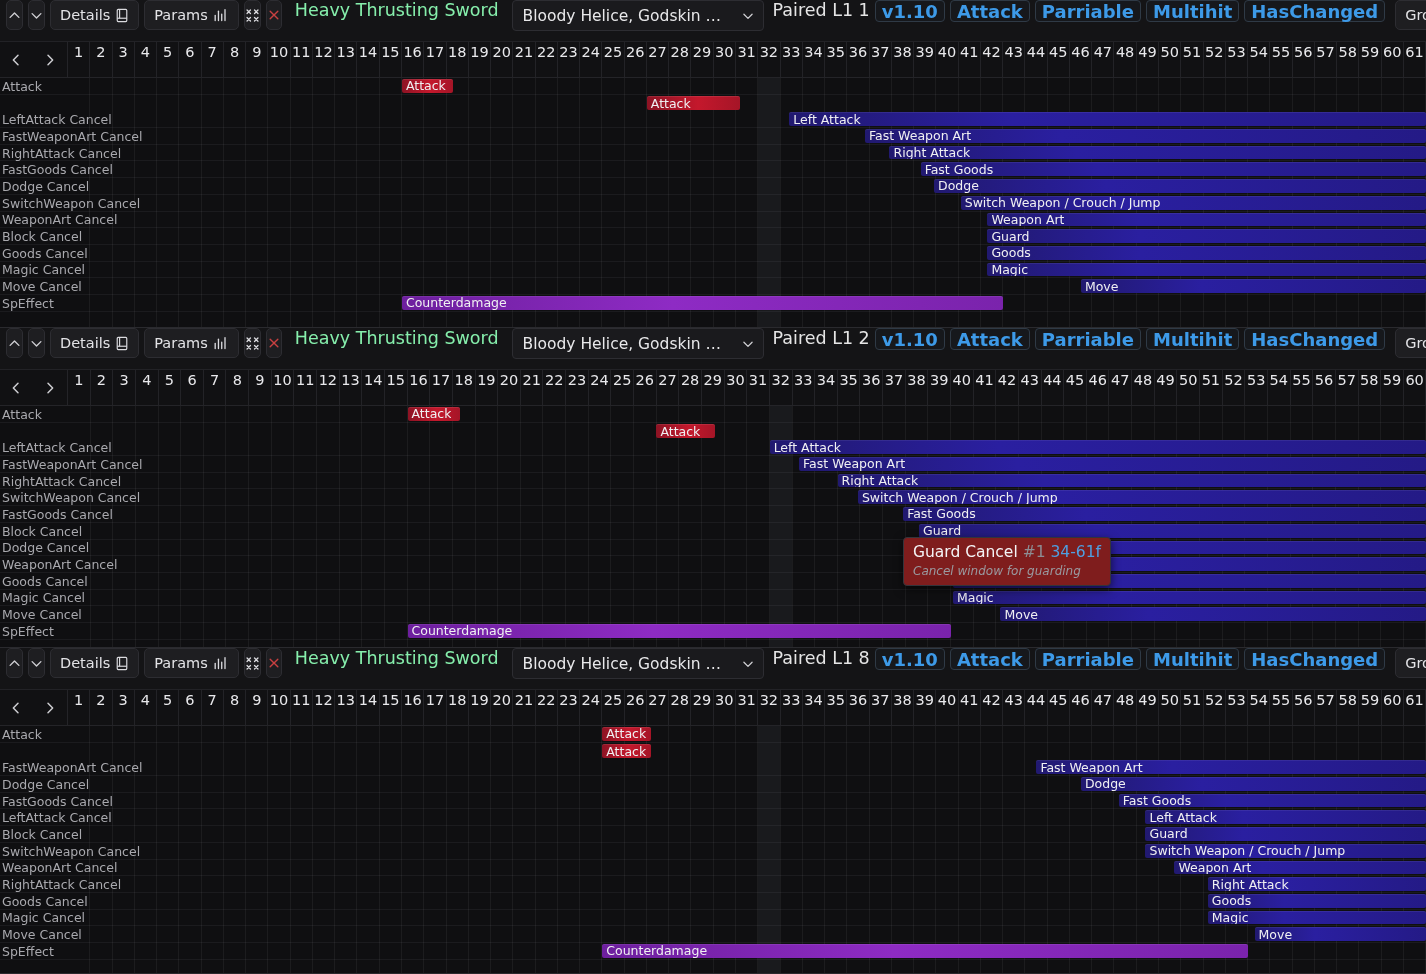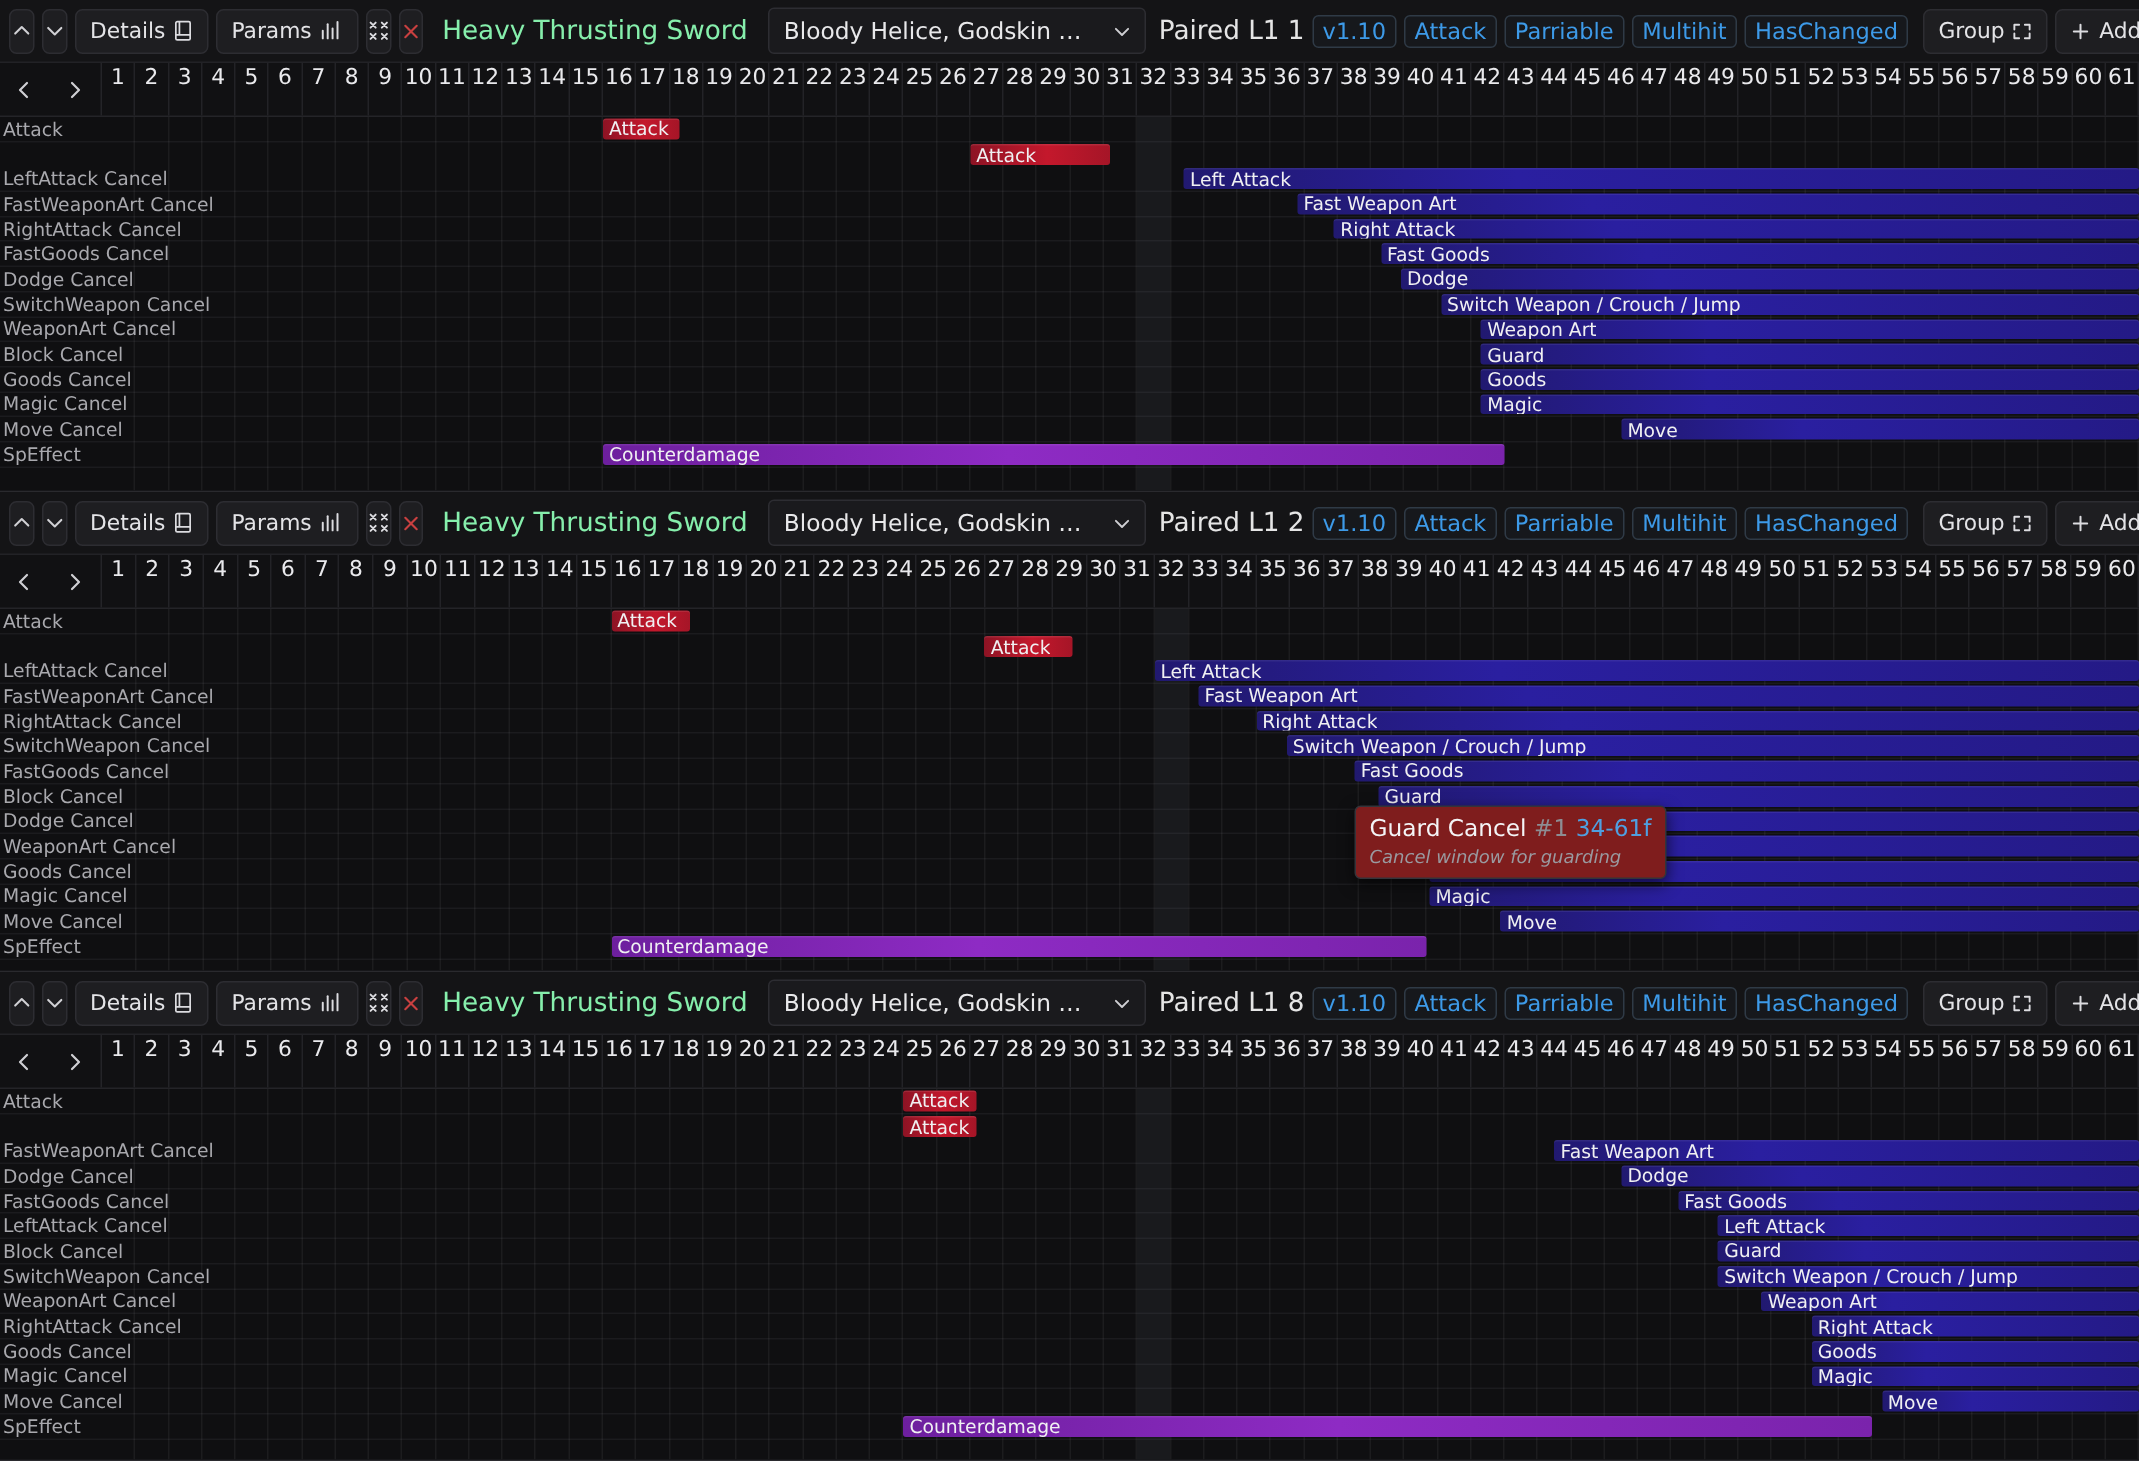--- a/index.html
+++ b/index.html
@@ -12,21 +12,21 @@
   .app { width: 1426px; height: 974px; display: flex; flex-direction: column; }
 
   
   .panel { position: relative; overflow: hidden; border-bottom: 1px solid #2a2a2e; }
   .panel-1 { height: 328px; }
   .panel-2 { height: 320px; }
   .panel-3 { height: 326px; }
 
   
   .toolbar {
-    height: 42px; background: #141416; display: flex; align-items: center;
+    height: 42px; background: #141416; display: flex; 
     padding: 0 6px; gap: 5px; border-bottom: 1px solid #222226; flex: 0 0 42px;
   }
   .tb-btn {
     background: #1e1e21; border: 1px solid #2d2d32; border-radius: 5px;
     color: #e3e3e6; height: 30px; display: flex; align-items: center; justify-content: center;
     gap: 5px; padding: 0 9px; font-size: 14.5px; cursor: pointer; white-space: nowrap;
   }
   .tb-btn.sq { width: 32px; padding: 0; }
   .tb-btn.close { color: #c94040; font-size: 17px; }
   .tb-title {
@@ -36,21 +36,21 @@
     background: #1a1a1d; border: 1px solid #2d2d32; border-radius: 4px;
     color: #e8e8ea; height: 31px; display: flex; align-items: center; justify-content: space-between;
     gap: 10px; padding: 0 8px 0 10px; font-size: 15.5px; width: 252px; cursor: pointer;
   }
   .tb-select .txt { overflow: hidden; text-overflow: ellipsis; white-space: nowrap; }
   .tb-anim {
     color: #e5e5e5; font-size: 17.5px; white-space: nowrap; padding-left: 4px;
   }
   .tag {
     border: 1px solid #2f3a46; border-radius: 4px; background: #16181c;
-    color: #3d9ae8; font-size: 15px; font-weight: normal; height: 22px;
+    color: #3d9ae8; font-size: 18px; font-weight: bold; height: 22px;
     display: flex; align-items: center; padding: 0 6px; white-space: nowrap;
   }
   .tb-spacer { flex: 1 1 auto; }
 
   
   .ico { display: inline-block; line-height: 0; }
   .ico svg { display: block; }
 
   
   .ruler {

